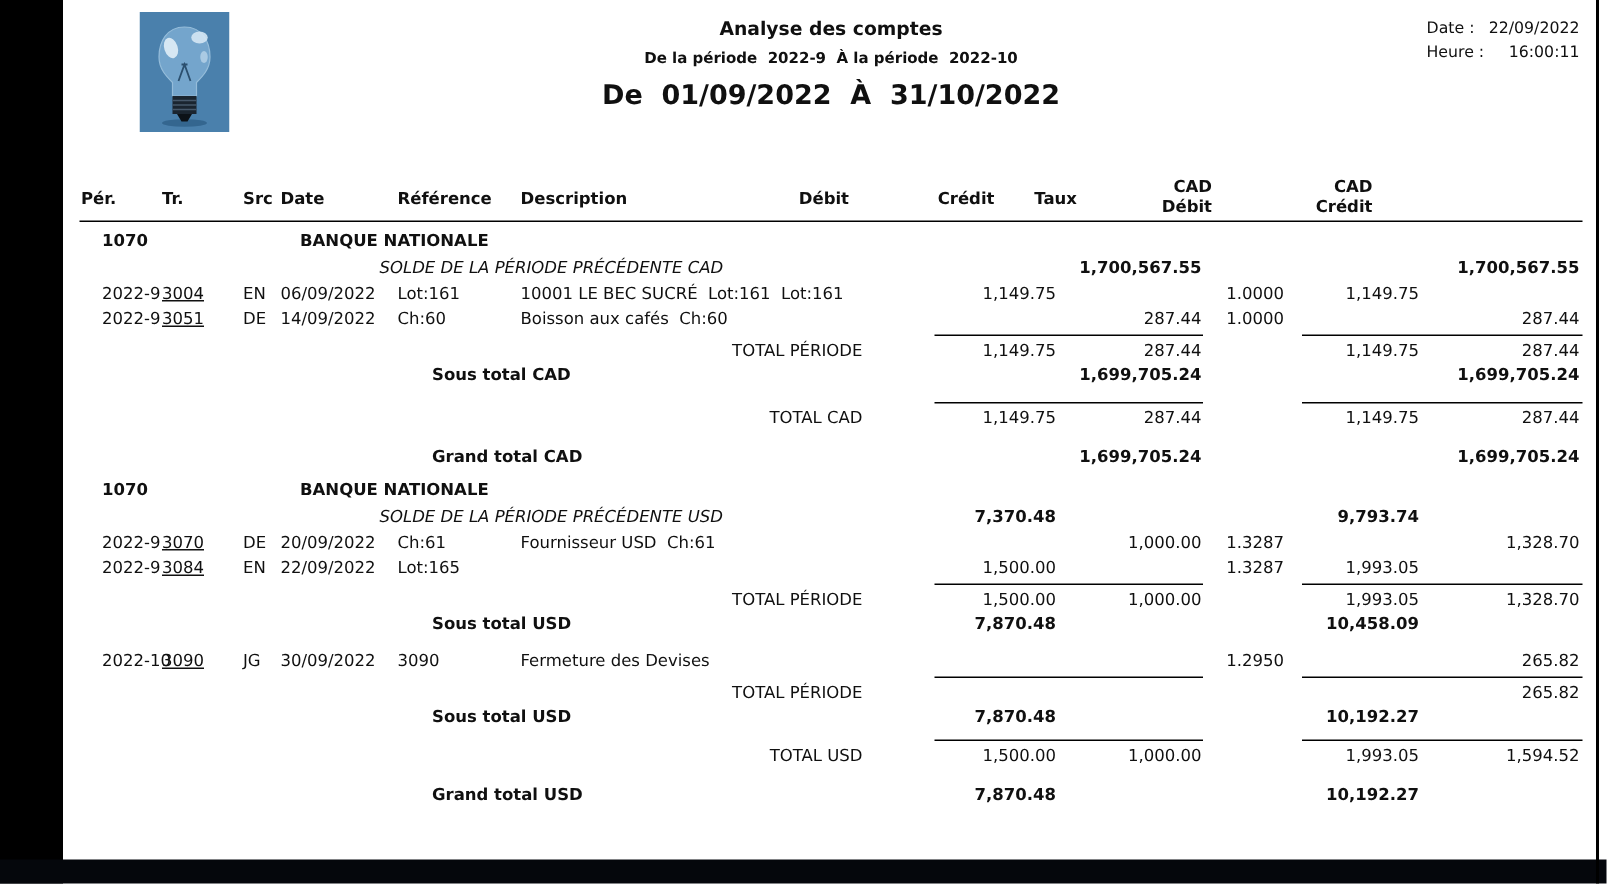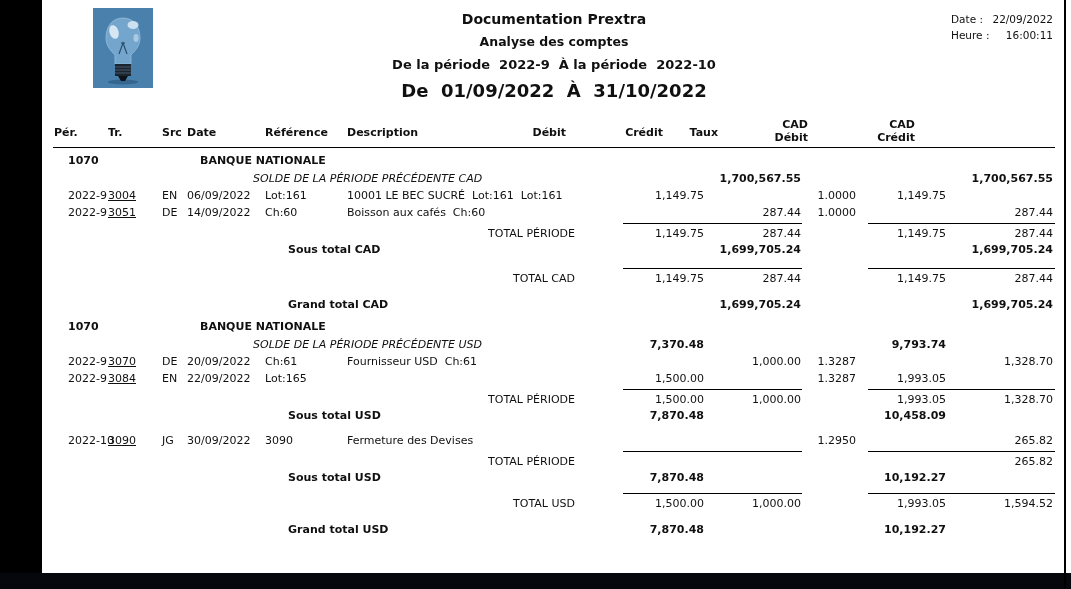--- a/index.html
+++ b/index.html
@@ -12,21 +12,21 @@
   .bottom-band{ position:absolute; left:0; top:573px; width:1071px; height:16px; background:#05070c; }
   .right-line { position:absolute; left:1064px; top:0; width:2px; height:589px; background:#000; }
 
   .logo { position:absolute; left:93px; top:8px; width:60px; height:80px; }
   .logo svg { display:block; width:100%; height:100%; }
 
   .titles { position:absolute; left:53px; top:11px; width:1002px; text-align:center; font-weight:bold; }
   .titles div { white-space:pre; }
   .t1 { font-size:14px;   margin-bottom:7px; }
   .t2 { font-size:12.5px; margin-bottom:8px; }
-  .t3 { font-size:13px; margin-bottom:8px; }
+  .t3 { font-size:10px; margin-bottom:8px; }
   .t4 { font-size:18px; }
 
   .stamp { position:absolute; left:951px; top:13px; width:102px; font-size:10.5px; }
   .stamp-row { display:flex; justify-content:space-between; margin-bottom:4px; }
 
   .table-header { position:absolute; left:0; top:114px; width:933px; height:34px; font-weight:bold; font-size:11px;padding-left:14px; }
   .table-header .hrule { position:absolute; left:53px; bottom:0; width:1002px; border-top:1.5px solid #000; }
   .hc { position:absolute; bottom:9px; white-space:pre; }
   .h-per  { left:54px; }  .h-tr   { left:108px; } .h-src  { left:162px; }
   .h-date { left:187px; } .h-ref  { left:265px; } .h-desc { left:347px; }
@@ -69,21 +69,20 @@
     <ellipse cx="43" cy="30" rx="2.5" ry="4" fill="#cfe2f1" opacity="0.6"></ellipse>
     <path d="M26 46 L30 35 L34 46" fill="none" stroke="#2b4f6e" stroke-width="1.2"></path>
     <path d="M28 35 L32 35" stroke="#2b4f6e" stroke-width="1.2"></path>
     <rect x="22" y="56" width="16" height="12" fill="#1a2530"></rect>
     <path d="M22 59 L38 59 M22 62 L38 62 M22 65 L38 65" stroke="#46586a" stroke-width="1"></path>
     <path d="M25 68 L35 68 L32 73 L28 73 Z" fill="#0c1218"></path>
   </svg>
 </div>
 
 <div class="titles">
-  <div class="t1">Documentation Prextra</div>
   <div class="t2">Analyse des comptes</div>
   <div class="t3">De la période  2022-9  À la période  2022-10</div>
   <div class="t4">De  01/09/2022  À  31/10/2022</div>
 </div>
 
 <div class="stamp">
   <div class="stamp-row">
     <span>Date :</span>
     <span>22/09/2022</span>
   </div>

